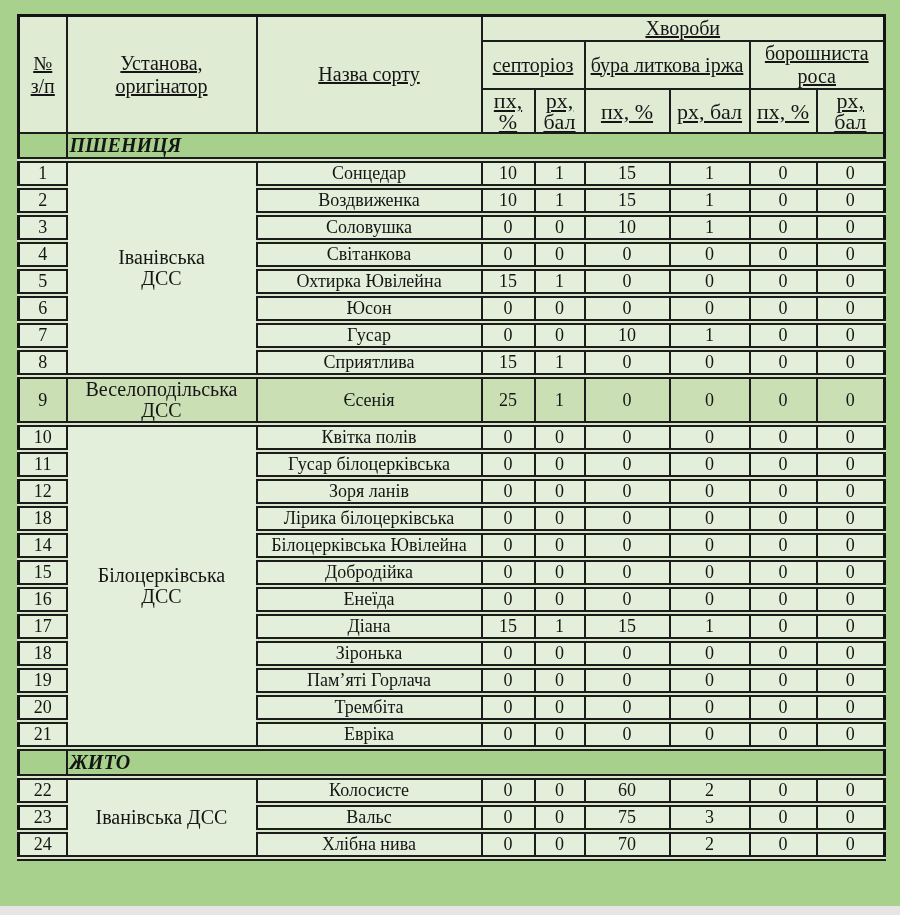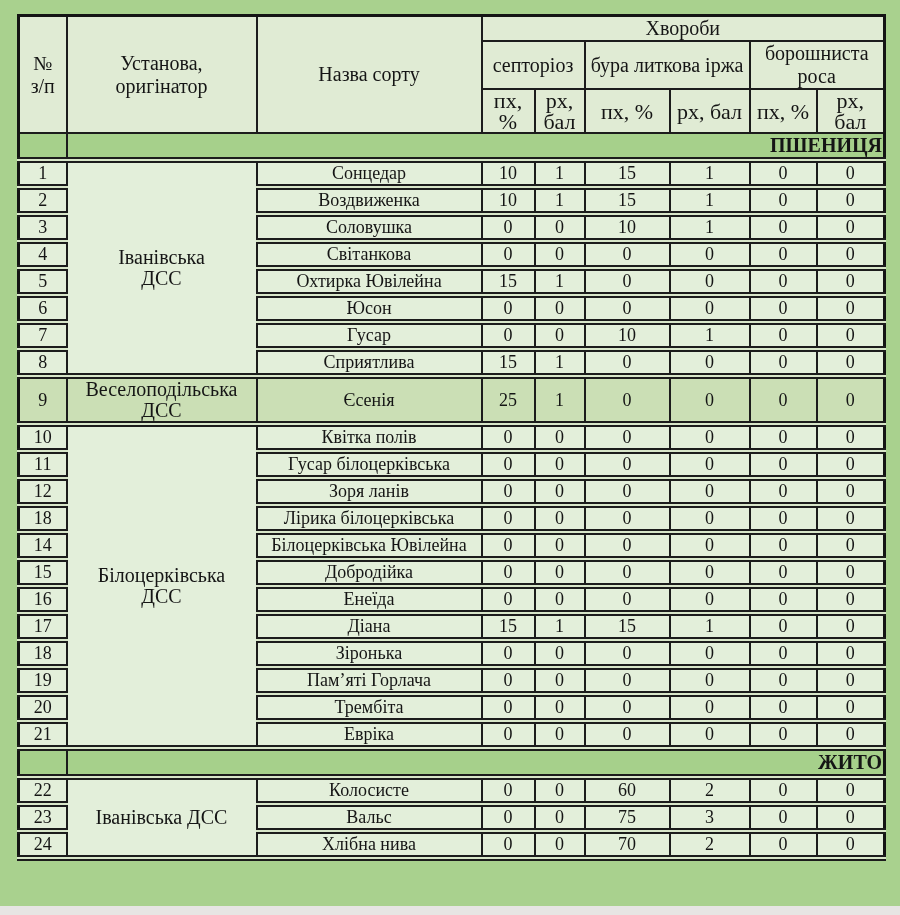--- a/index.html
+++ b/index.html
@@ -17,27 +17,27 @@
   .title { text-align:center; padding-top:8px; font-size:24px; line-height:29px; color:#121212; }
   table.main {
     border-collapse:collapse; table-layout:fixed;
     width:866px; margin:6px 0 0 17px;
     border:3px solid #141414; background:#d8e6c9;
   }
   th,td {
     border:2px solid var(--border); text-align:center; vertical-align:middle;
     padding:0 1px; overflow:hidden;
   }
-  thead th { background:var(--header-bg); font-weight:normal; font-size:20px; line-height:23px; }
+  thead th { background:var(--header-bg); font-weight:normal; font-size:20px; line-height:23px;text-decoration:underline; }
   tr.h1 th.group { height:23px; }
   tr.h2 th { height:48px; }
   tr.h3 th { height:42px; font-size:22px; line-height:21px; }
   tbody td { background:var(--cell-bg); font-size:18px; height:18px; border-bottom:6px double var(--border); }
   tbody tr.band td { background:var(--band-bg); font-weight:bold; font-size:20px; height:17px; }
-  tbody tr.band td.band-label { text-align:right; padding-left:2px; }
+  tbody tr.band td.band-label { text-align:left; padding-left:2px;font-style:italic; }
   tbody tr.hl td { background:var(--hl-bg); height:39px; }
   tbody td.inst { font-size:20px; line-height:21px;margin-top:38px; }
   .pre { white-space:pre-line; }
   .strip { position:absolute; left:0; bottom:0; width:900px; height:9px; background:var(--strip); }
 </style>
 </head>
 <body>
 
 <div class="title">
 </div>

